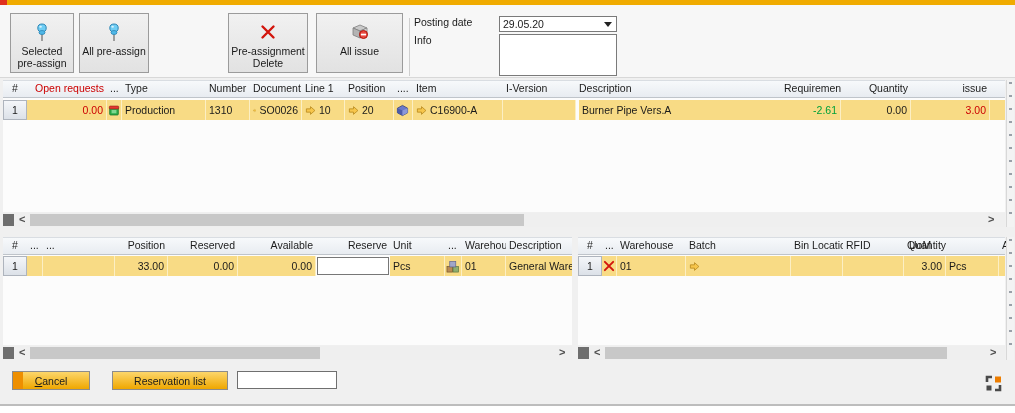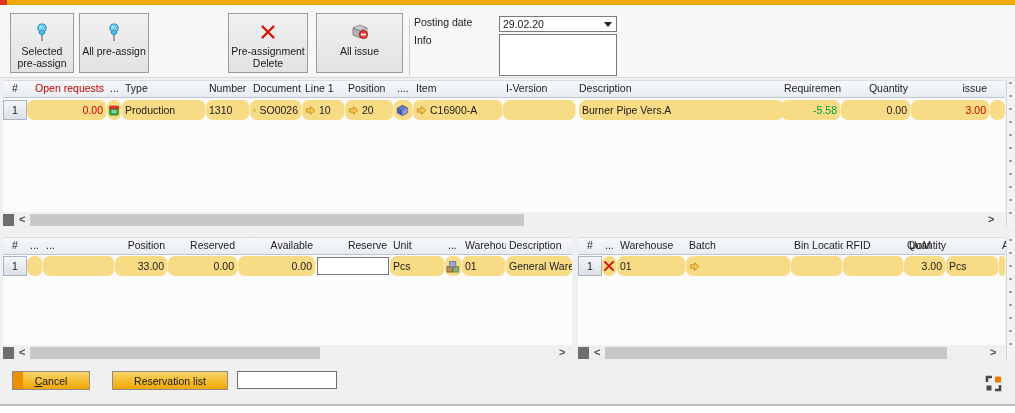--- a/index.html
+++ b/index.html
@@ -32,21 +32,21 @@
 
   
   .hband { height:18px; background:linear-gradient(#F7F9FB,#E8ECF1); border-top:1px solid #D9DDE2; border-bottom:1px solid #BFC4CA; }
   .tbody { background:#FCFCFC; }
   .hc { position:absolute; height:18px; line-height:17px; white-space:nowrap; overflow:hidden;
         padding:0 3px; color:#1c1c1c; }
   .hc.r { text-align:right; }
   .hc.c { text-align:center; }
   .hc.red { color:#CC0000; }
   .dc { position:absolute; height:20px; background:#F8DB85; border-right:1px solid #FCEFC4;
-        display:flex; align-items:center; padding:0 3px; white-space:nowrap; overflow:hidden;border-radius:7px; }
+        display:flex; align-items:center; padding:0 3px; white-space:nowrap; overflow:hidden; }
   .dc.r { justify-content:flex-end; }
   .dc.red { color:#CC0000; }
   .dc.green { color:#00A03A; }
   .rowhead { position:absolute; height:20px; background:linear-gradient(#F4F6F9,#DCE1E8);
              border:1px solid #AEB4BD; display:flex; align-items:center; justify-content:center; }
   .linkcell { gap:3px; }
 
   
   .hscroll { height:14px; background:#EFEFEF; }
   .sq { position:absolute; left:0; top:1px; width:11px; height:12px; background:#6E6E6E; }
@@ -118,21 +118,21 @@
             <rect x="11" y="11.7" width="5" height="1.7" fill="#fff"></rect>
           </svg>
       </span>
       <span class="tlbl">All issue</span>
     </div>
 
     <div class="abs vsep"></div>
 
     <span class="fld-lbl" style="left:414px;top:11px;">Posting date</span>
     <div class="abs combo">
-      <span class="cval">29.02.20</span>
+      <span class="cval">29.05.20</span>
       <span class="carr"></span>
     </div>
     <span class="fld-lbl" style="left:414px;top:29px;">Info</span>
     <textarea class="abs info-area" style=""></textarea>
   </div>
 
   <div class="abs hband" style="left:3px;top:80px;width:1002px;"></div>
   <div class="abs tbody" style="left:3px;top:98px;width:1002px;height:114px;"></div>
 
   <div class="abs hc c" style="left:3px;top:80px;width:24px;">#</div>
@@ -188,21 +188,21 @@
       </svg>
   </div>
   <div class="dc linkcell" style="left:413px;top:100px;width:90px;">
     <svg width="11" height="11" viewBox="0 0 12 12">
         <path d="M1.5 4.2 H6 V1.8 L10.8 6 L6 10.2 V7.8 H1.5 Z" fill="#F7C64B" stroke="#B98A1F" stroke-width="0.9" stroke-linejoin="round"></path>
       </svg>
     <span>C16900-A</span>
   </div>
   <div class="dc" style="left:503px;top:100px;width:73px;"></div>
   <div class="dc" style="left:579px;top:100px;width:205px;">Burner Pipe Vers.A</div>
-  <div class="dc r green" style="left:781px;top:100px;width:60px;">-5.58</div>
+  <div class="dc r green" style="left:781px;top:100px;width:60px;">-2.61</div>
   <div class="dc r" style="left:841px;top:100px;width:70px;">0.00</div>
   <div class="dc r red" style="left:911px;top:100px;width:79px;">3.00</div>
   <div class="dc" style="left:990px;top:100px;width:15px;border-right:none;"></div>
 
   <div class="abs hscroll" style="left:3px;top:213px;width:1002px;">
     <div class="sq"></div>
     <span class="sarr" style="left:16px;">&lt;</span>
     <div class="thumb" style="left:27px;width:494px;"></div>
     <span class="sarr" style="left:985px;">&gt;</span>
   </div>

